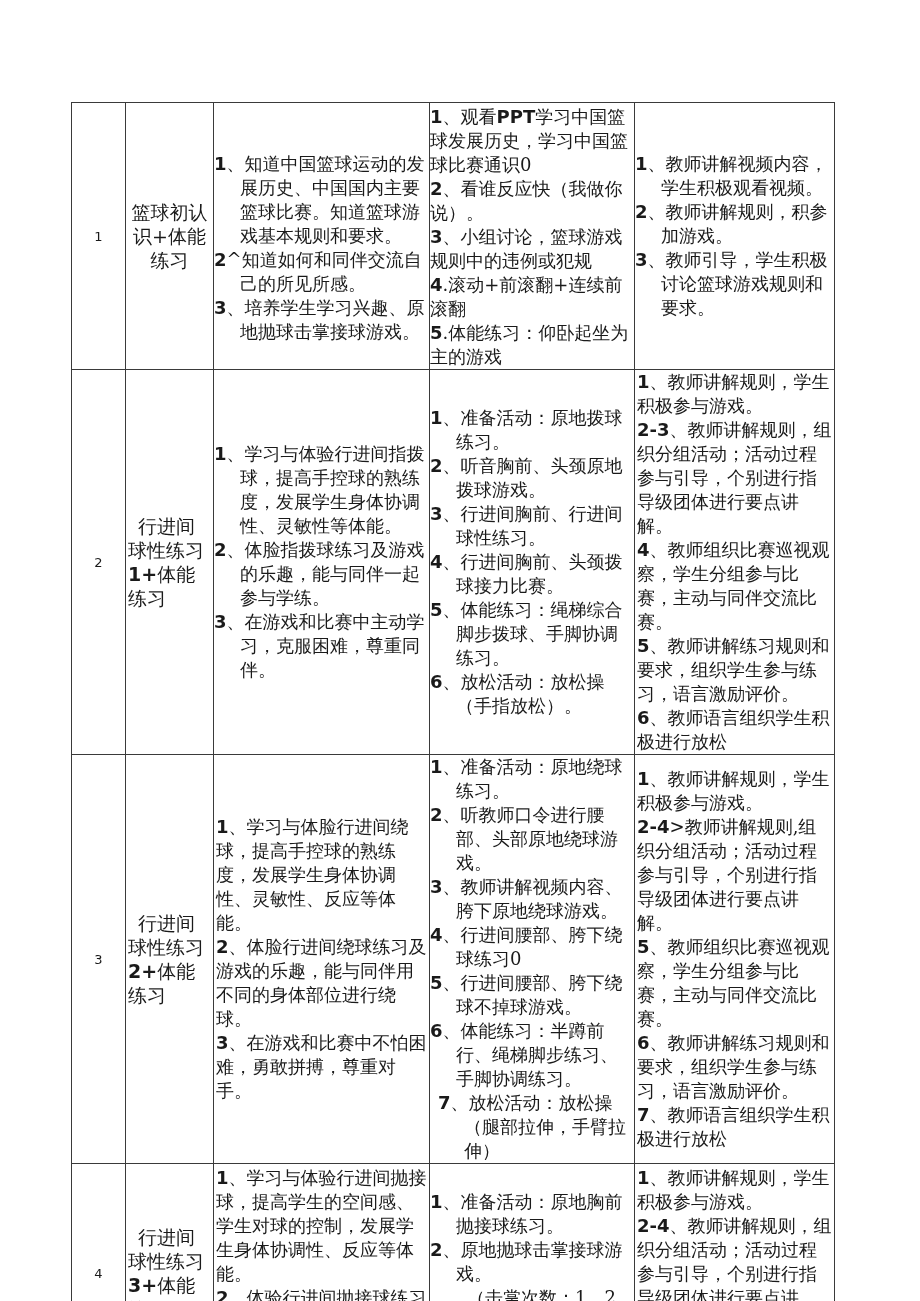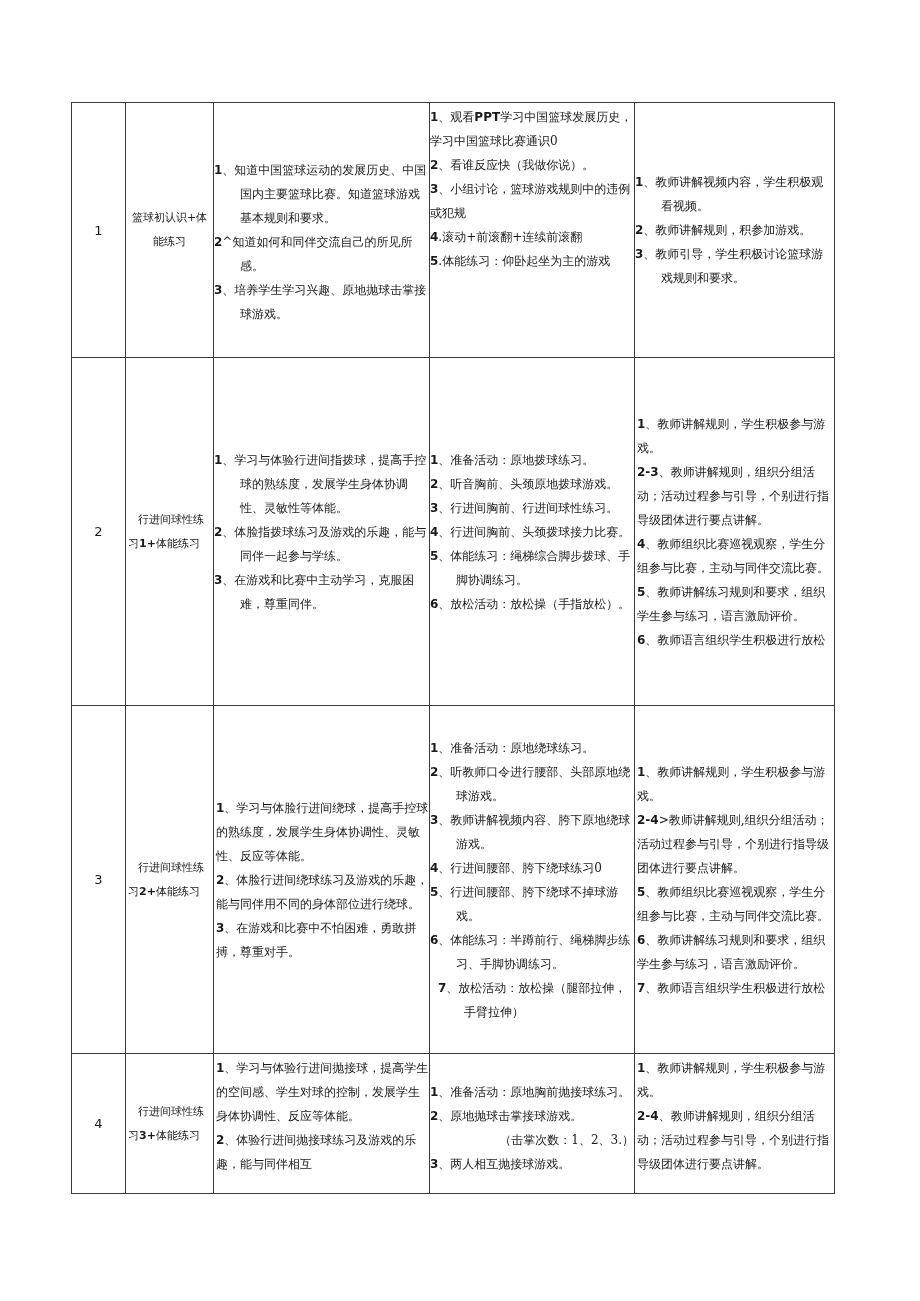--- a/index.html
+++ b/index.html
@@ -4,23 +4,23 @@
 <style>
   html, body { margin:0; padding:0; background:#ffffff; }
   body { width:920px; height:1301px; position:relative; overflow:hidden;
          font-family:"DejaVu Serif", "Liberation Serif", serif; color:#1a1a1a; }
   .tbl { position:absolute; left:71px; top:102px; border-collapse:collapse; table-layout:fixed; }
   .tbl td, .tbl th { border:1px solid #3a3a3a; padding:0; vertical-align:middle; font-weight:normal; }
   .tbl th { height:49px; font-size:13.5px; text-align:center; line-height:24px; }
   .c0 { width:54px; } .c1 { width:88px; } .c2 { width:216px; } .c3 { width:205px; } .c4 { width:200px; }
   .r1 { height:255px; } .r2 { height:348px; } .r3 { height:348px; } .r4 { height:140px; }
   .num { text-align:center; font-family:"DejaVu Sans", sans-serif; font-weight:bold; font-size:13px; }
-  .topic { font-size:11px; line-height:24px; padding:4px 2px !important; }
+  .topic { font-size:19px; line-height:24px; padding:4px 2px !important; }
   .topic.center { text-align:center; }
-  .cell { font-size:12px; line-height:24px; }
+  .cell { font-size:18px; line-height:24px; }
   .item { margin:0; }
   .hang { padding-left:26px; text-indent:-26px; }
   .hang-sm { padding-left:2px; }
   .nb { font-family:"DejaVu Sans", sans-serif; font-weight:bold; }
   .r4 td { vertical-align:top; }
   .r4 .num, .r4 .topic { vertical-align:middle; }
 </style>
 </head>
 <body>
 

